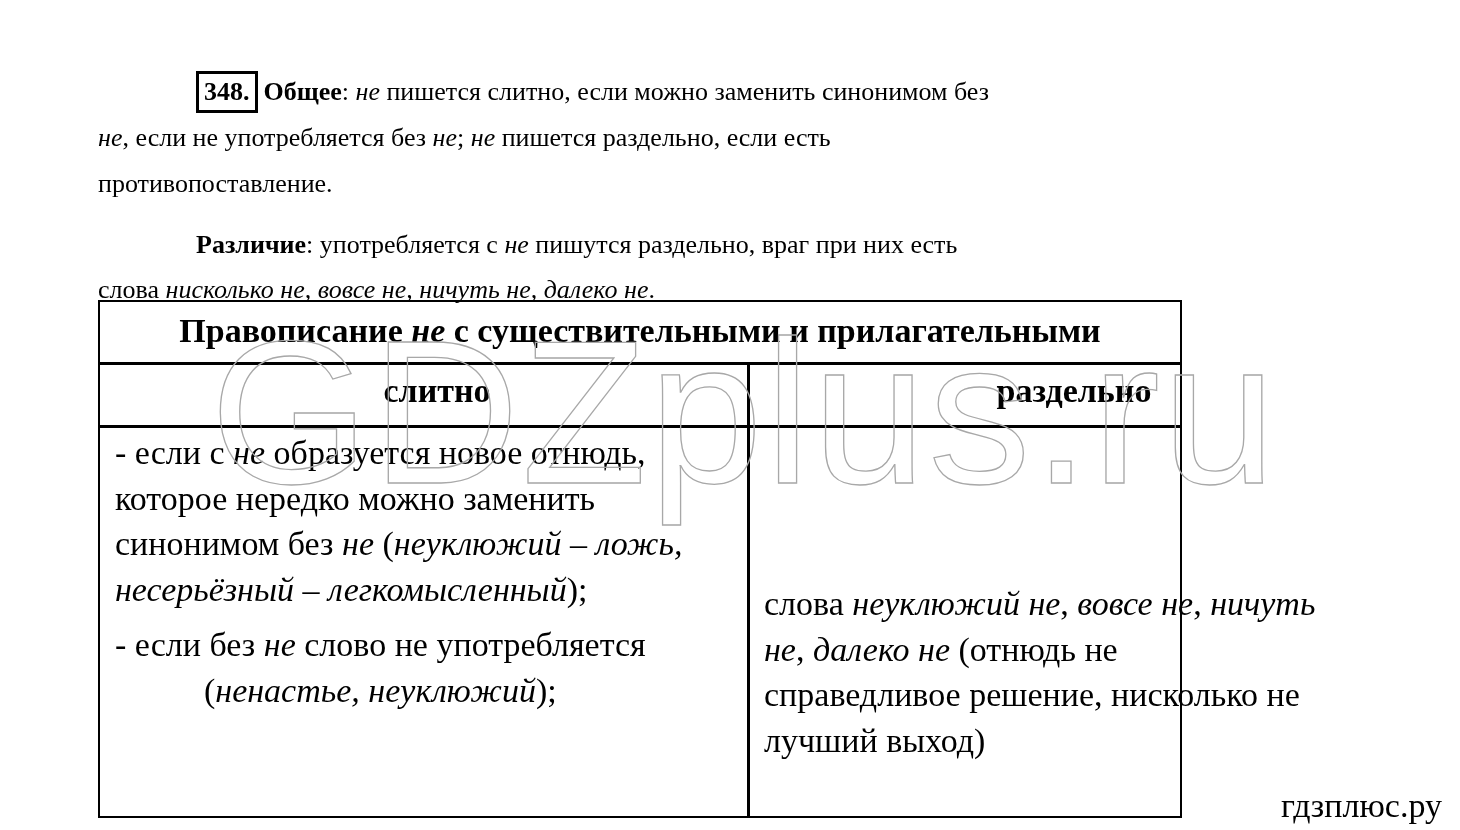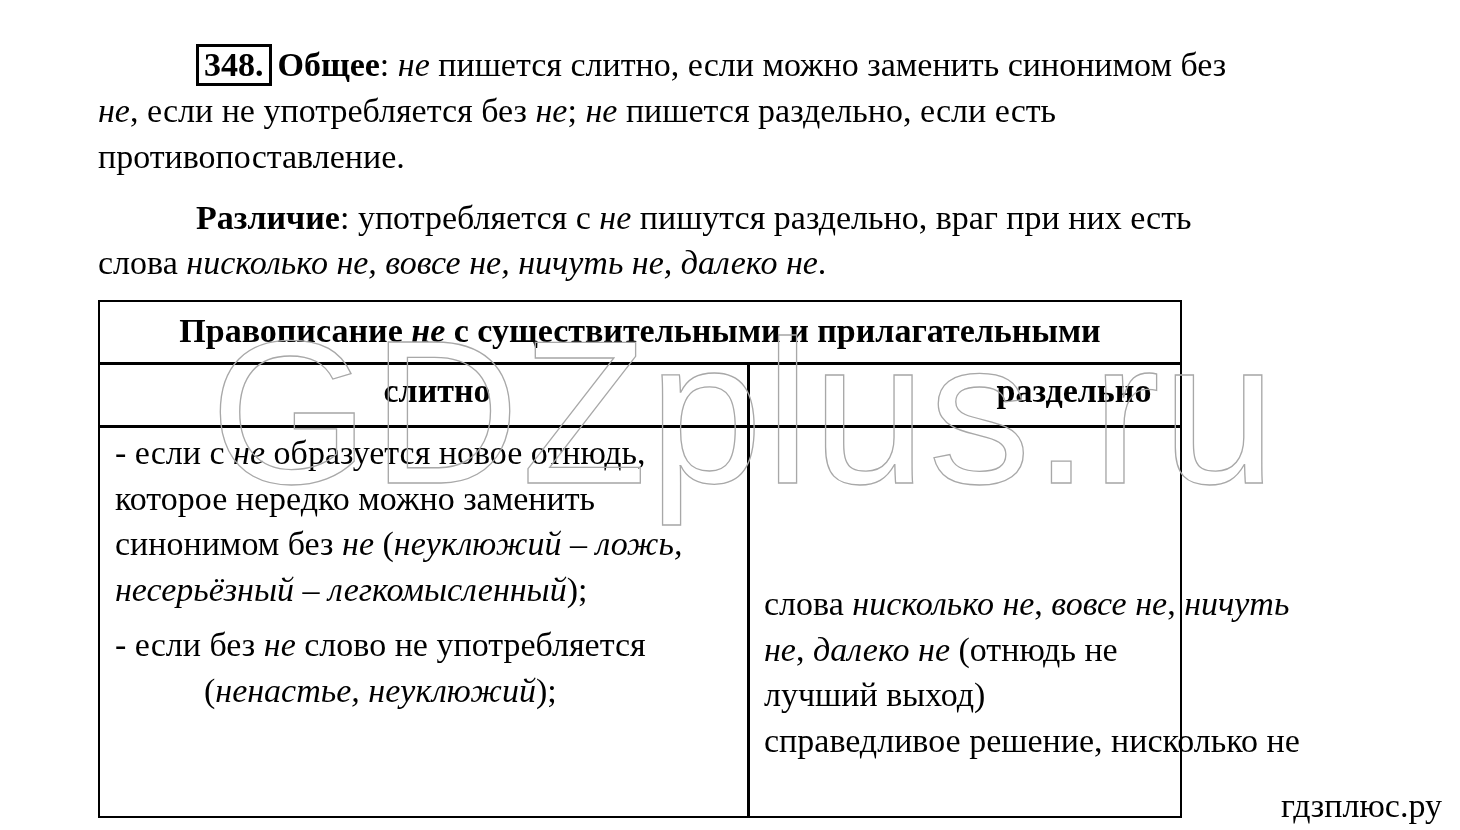--- a/index.html
+++ b/index.html
@@ -1,18 +1,18 @@
 <!DOCTYPE html>
 <html><head>
 <meta charset="utf-8">
 <style>
   html, body { margin:0; padding:0; background:#ffffff; }
   body { width:1460px; height:830px; position:relative; overflow:hidden;
          font-family:"Liberation Serif", "DejaVu Serif", serif; color:#000; }
-  .txt { position:absolute; font-size:34px; line-height:45px; white-space:nowrap; }
+  .txt { position:absolute; font-size:26px; line-height:45px; white-space:nowrap;margin-top:27px; }
   .b { font-weight:bold; }
   .i { font-style:italic; }
   .num-box { display:inline-block; border:3px solid #000; padding:0 5px; line-height:36px; font-weight:bold; margin-right:6px; }
   .table { position:absolute; left:98px; top:300px; width:1084px; height:518px; border:2.5px solid #000; box-sizing:border-box; }
   .hline { position:absolute; left:0; right:0; height:2.5px; background:#000; }
   .vline { position:absolute; top:62px; bottom:0; width:2.5px; background:#000; }
   .cell-title { position:absolute; left:0; right:0; top:2px; text-align:center; font-size:34px; font-weight:bold; line-height:45px; }
   .colhead { position:absolute; top:66px; font-size:34px; font-weight:bold; line-height:45px; text-align:center; }
   .cell { position:absolute; font-size:34px; line-height:45.5px; white-space:nowrap; }
   .wm { position:absolute; left:210px; top:312px; font-family:"Liberation Sans", sans-serif; font-size:205px; line-height:200px;
@@ -52,22 +52,22 @@
     <div>которое нередко можно заменить</div>
     <div><span>синонимом без </span><span class="i">не</span><span> (</span><span class="i">неуклюжий – ложь,</span></div>
     <div><span class="i">несерьёзный – легкомысленный</span><span>);</span></div>
   </div>
   <div class="cell" style="left:15px; top:320px;text-align:center;">
     <div><span>- если без </span><span class="i">не</span><span> слово не употребляется</span></div>
     <div><span>(</span><span class="i">ненастье, неуклюжий</span><span>);</span></div>
   </div>
 
   <div class="cell" style="left:664px; top:279px;">
-    <div><span>слова </span><span class="i">нисколько не</span><span>, </span><span class="i">вовсе не</span><span>, </span><span class="i">ничуть</span></div>
+    <div><span>слова </span><span class="i">неуклюжий не</span><span>, </span><span class="i">вовсе не</span><span>, </span><span class="i">ничуть</span></div>
     <div><span class="i">не</span><span>, </span><span class="i">далеко не</span><span> (отнюдь не</span></div>
+    <div>справедливое решение, нисколько не</div>
     <div>лучший выход)</div>
-    <div>справедливое решение, нисколько не</div>
   </div>
 </div>
 
 <div class="wm">GDZplus.ru</div>
 
 <div class="footer">гдзплюс.ру</div>
 
 </body></html>

